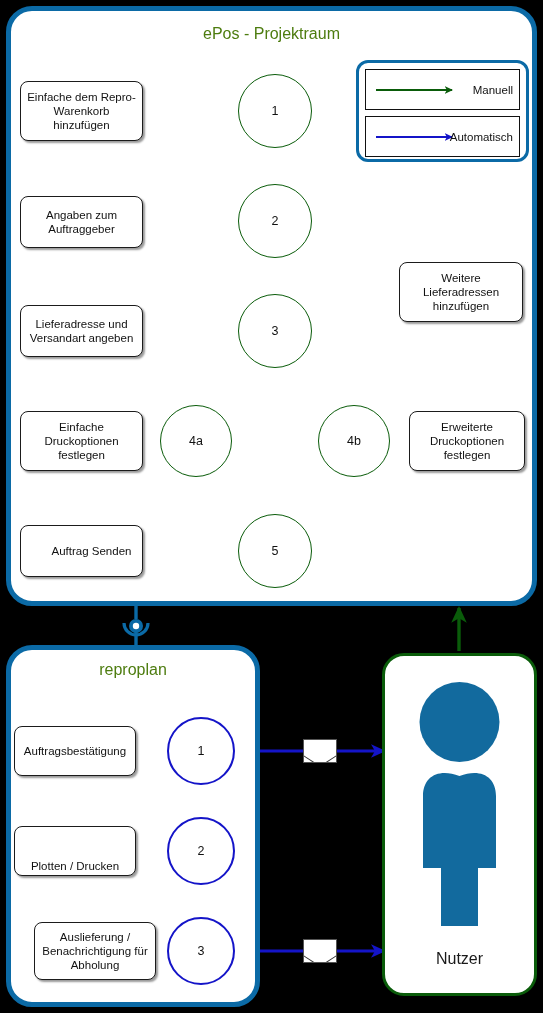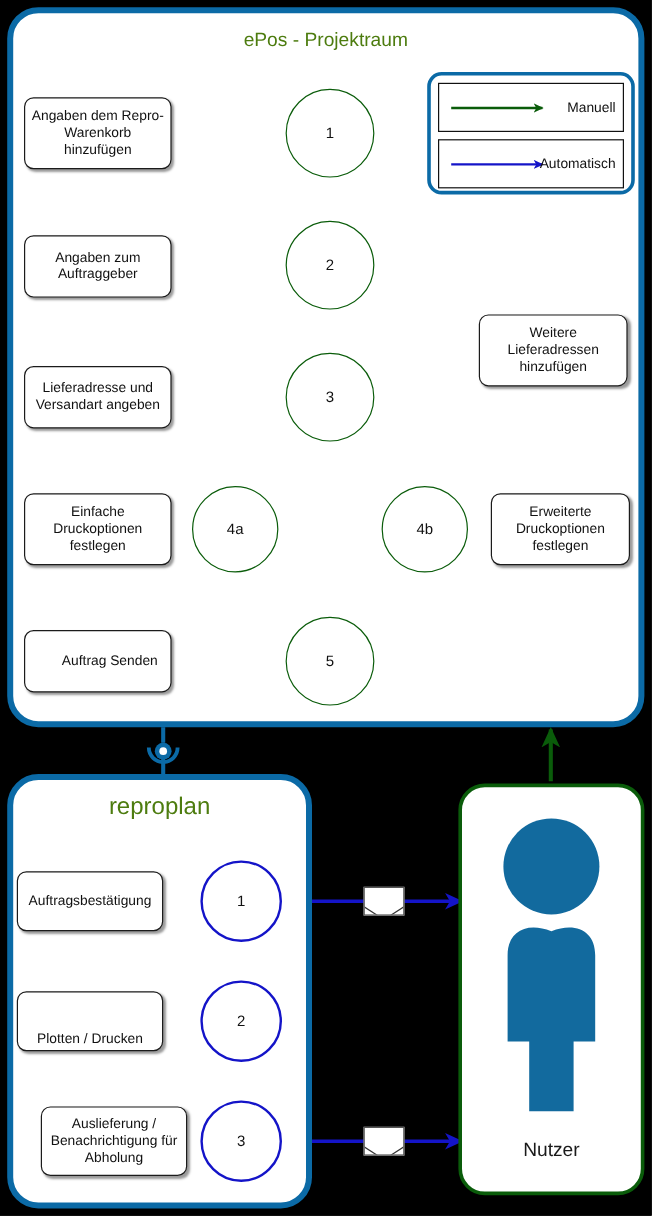--- a/index.html
+++ b/index.html
@@ -14,21 +14,21 @@
   .panel-epos{left:6px;top:6px;width:531px;height:600px;
       border:5px solid #0b6aa6;border-radius:26px;}
   .panel-reproplan{left:6px;top:645px;width:254px;height:362px;
       border:5px solid #0b6aa6;border-radius:26px;}
   .panel-nutzer{left:382px;top:653px;width:155px;height:343px;
       border:3px solid #0a5c0a;border-radius:22px;}
 
   .panel-title{position:absolute;width:100%;text-align:center;
       font-size:15px;color:#4d7c0f;}
   .panel-epos .panel-title{top:14px;font-size:16px;}
-  .panel-reproplan .panel-title{top:11px;font-size:20px;}
+  .panel-reproplan .panel-title{top:11px;font-size:16px;}
 
   
   .abox{position:absolute;box-sizing:border-box;background:#fff;
         border:1.6px solid #1b1b1b;border-radius:8px;
         box-shadow:2px 2px 2px rgba(0,0,0,.40);
         display:flex;align-items:center;justify-content:center;
         text-align:center;font-size:11.5px;line-height:1.22;color:#111;
         padding:2px 4px;}
 
   
@@ -137,21 +137,21 @@
       <circle cx="136" cy="626" r="7" fill="#0b6aa6"></circle>
       <circle cx="136" cy="626" r="3.2" fill="#ffffff"></circle>
     </g>
   </svg>
 
   <div class="panel panel-epos">
     <div class="panel-title">ePos - Projektraum</div>
   </div>
 
   <div class="abox" style="left:20px;top:81px;width:123px;height:60px;">
-    <span>Angaben dem Repro-Warenkorb hinzufügen</span>
+    <span>Einfache dem Repro-Warenkorb hinzufügen</span>
   </div>
   <div class="abox" style="left:20px;top:196px;width:123px;height:52px;">
     <span>Angaben zum Auftraggeber</span>
   </div>
   <div class="abox" style="left:20px;top:305px;width:123px;height:52px;">
     <span>Lieferadresse und Versandart angeben</span>
   </div>
   <div class="abox" style="left:399px;top:262px;width:124px;height:60px;">
     <span>Weitere Lieferadressen hinzufügen</span>
   </div>

